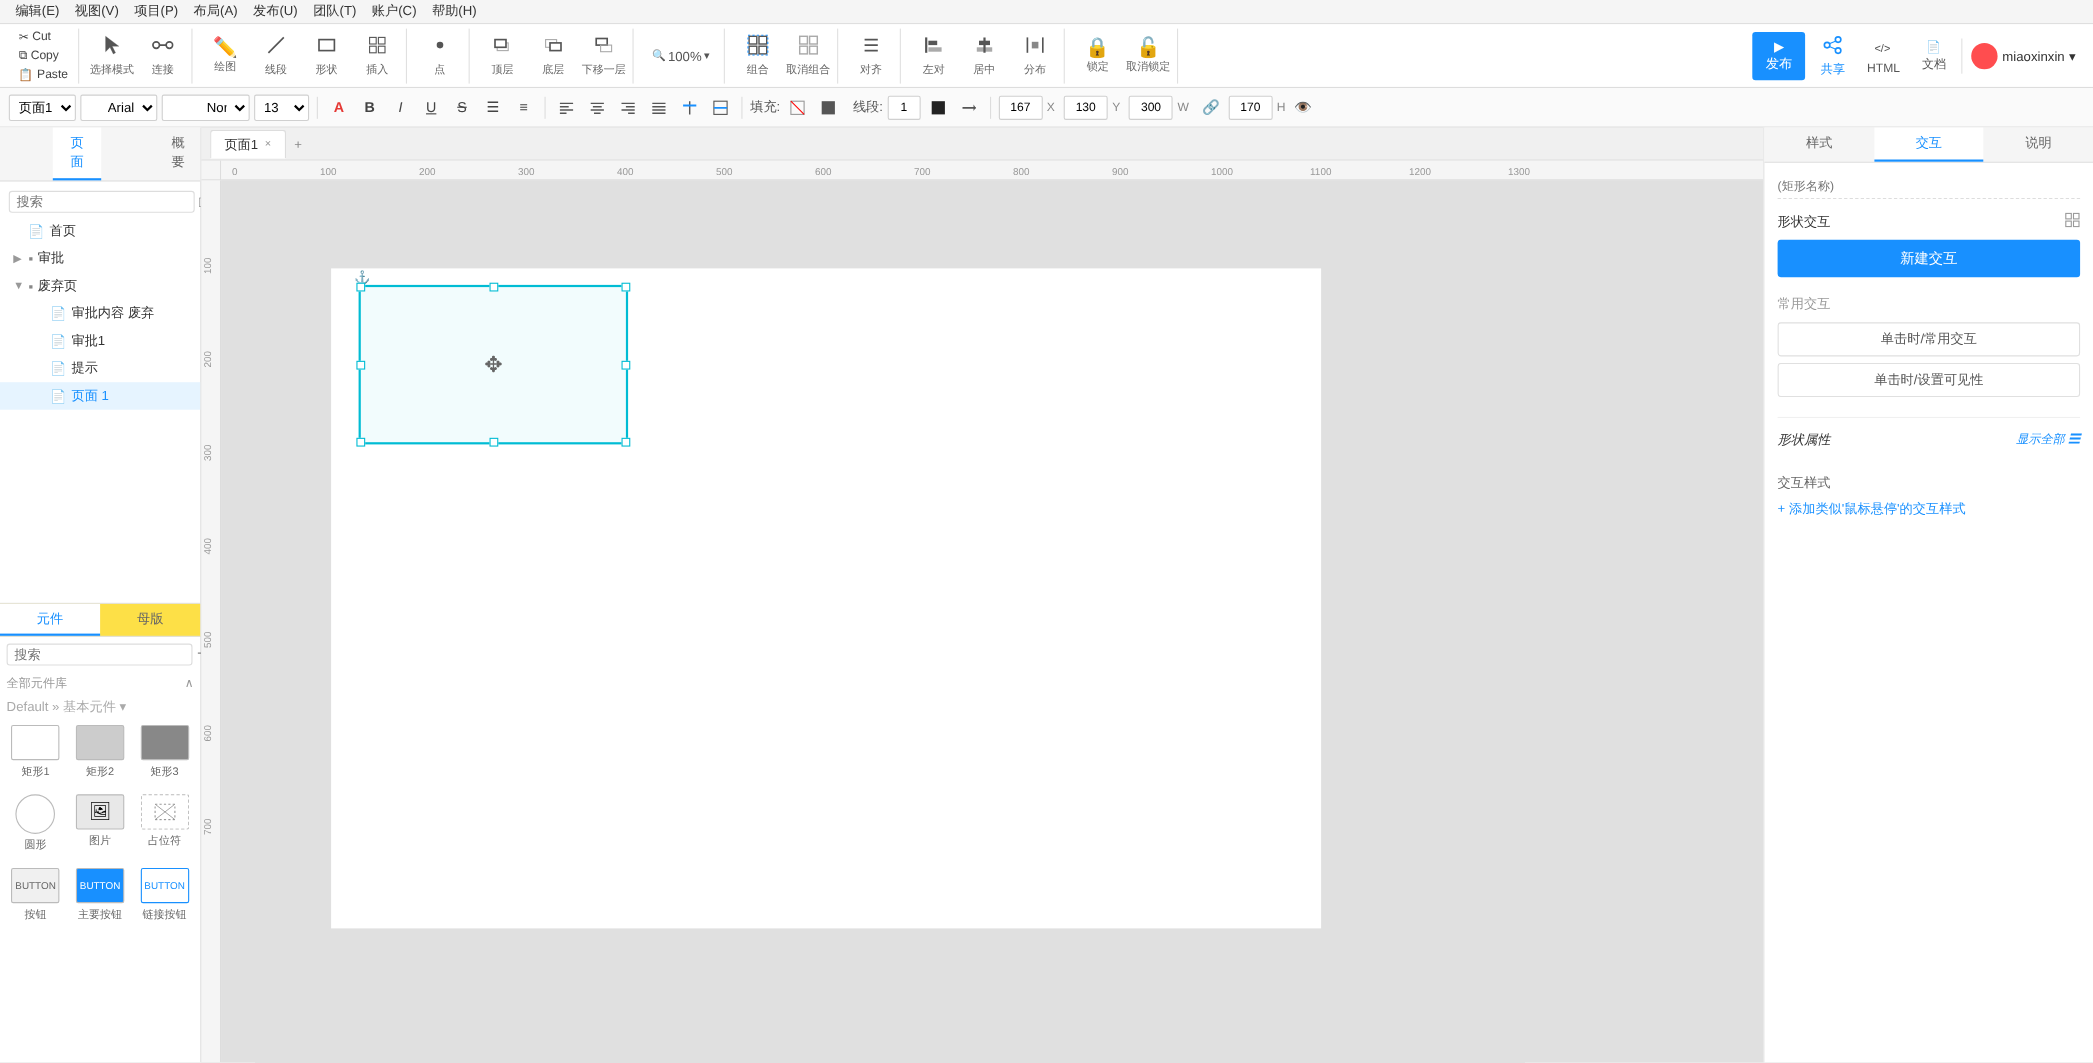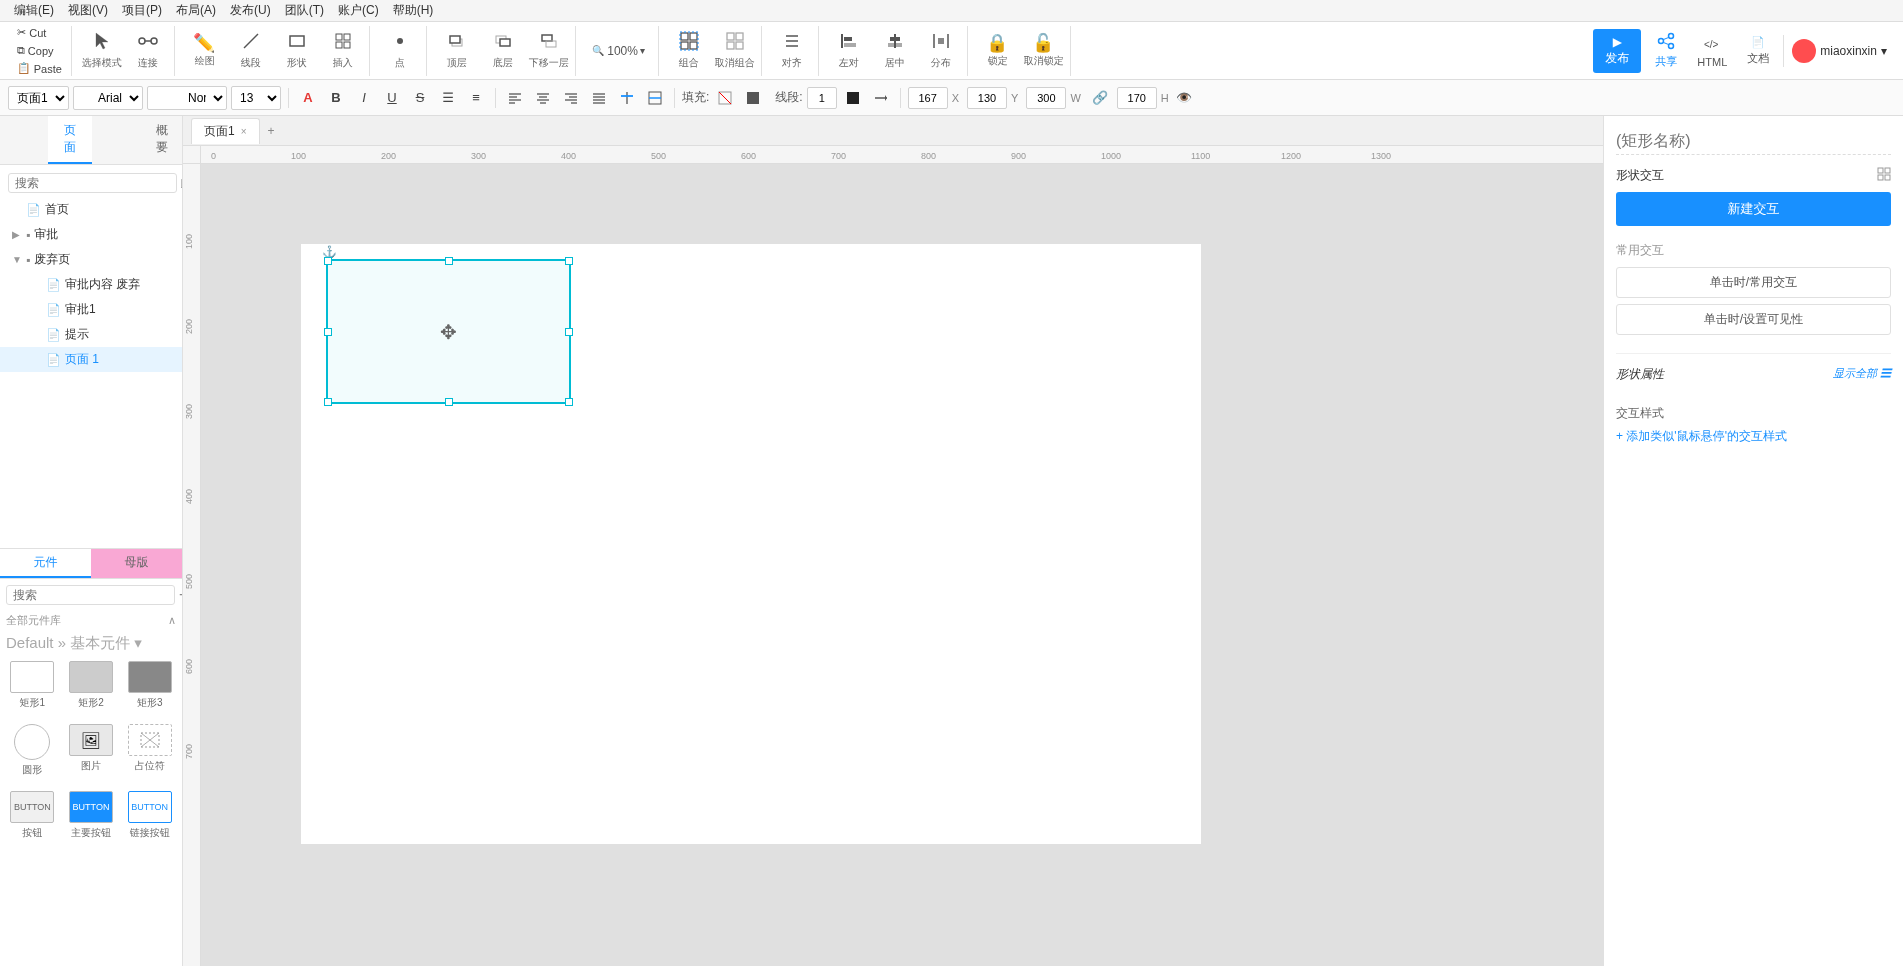--- a/index.html
+++ b/index.html
@@ -239,21 +239,21 @@
     
     .panel-divider {
       height: 1px;
       background: #e0e0e0;
     }
 
     
     #comp-tabs {
       display: flex;
       border-bottom: 1px solid #e0e0e0;
-      background: #f9a8d4;
+      background: #fde047;
     }
     .comp-tab {
       flex: 1;
       padding: 5px 0;
       text-align: center;
       font-size: 12px;
       cursor: pointer;
       color: #666;
       border-bottom: 2px solid transparent;
     }
@@ -285,21 +285,21 @@
     .comp-search-icons { display: flex; gap: 4px; }
     .comp-section-title {
       font-size: 11px;
       color: #999;
       padding: 2px 0 4px 0;
       display: flex;
       justify-content: space-between;
       align-items: center;
     }
     .comp-section-sub {
-      font-size: 15px;
+      font-size: 12px;
       color: #aaa;
       padding: 2px 0 4px 0;
       display: flex;
       justify-content: space-between;
       align-items: flex-end;
     }
     .comp-grid {
       display: grid;
       grid-template-columns: 1fr 1fr 1fr;
       gap: 6px;
@@ -507,21 +507,21 @@
     #right-content {
       flex: 1;
       overflow-y: auto;
       padding: 12px;
     }
     .shape-name-input {
       width: 100%;
       border: none;
       border-bottom: 1px dashed #ddd;
       padding: 4px 0;
-      font-size: 16px;
+      font-size: 11px;
       color: #aaa;
       outline: none;
       margin-bottom: 12px;
     }
     .section-header {
       display: flex;
       justify-content: space-between;
       align-items: center;
       font-size: 12px;
       color: #333;
@@ -1165,20 +1165,25 @@
         <div class="resize-handle handle-mr"></div>
         <div class="resize-handle handle-bl"></div>
         <div class="resize-handle handle-bm"></div>
         <div class="resize-handle handle-br"></div>
         <div class="move-icon">✥</div>
       </div>
     </div>
   </div>
 
   <div id="right-panel">
+    <div id="right-tabs">
+      <div class="right-tab">样式</div>
+      <div class="right-tab active">交互</div>
+      <div class="right-tab">说明</div>
+    </div>
 
     <div id="right-content">
       
       <input class="shape-name-input" type="text" placeholder="(矩形名称)" style="">
 
       
       <div class="section-header">
         <span>形状交互</span>
         <span class="section-header-icon">
           <svg width="14" height="14" viewBox="0 0 14 14">

